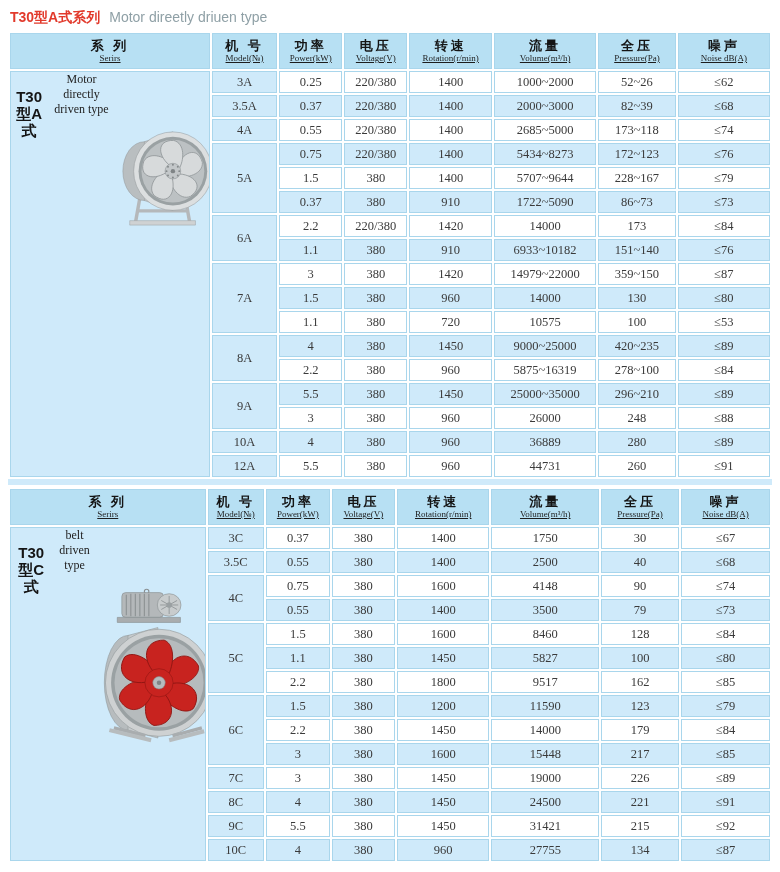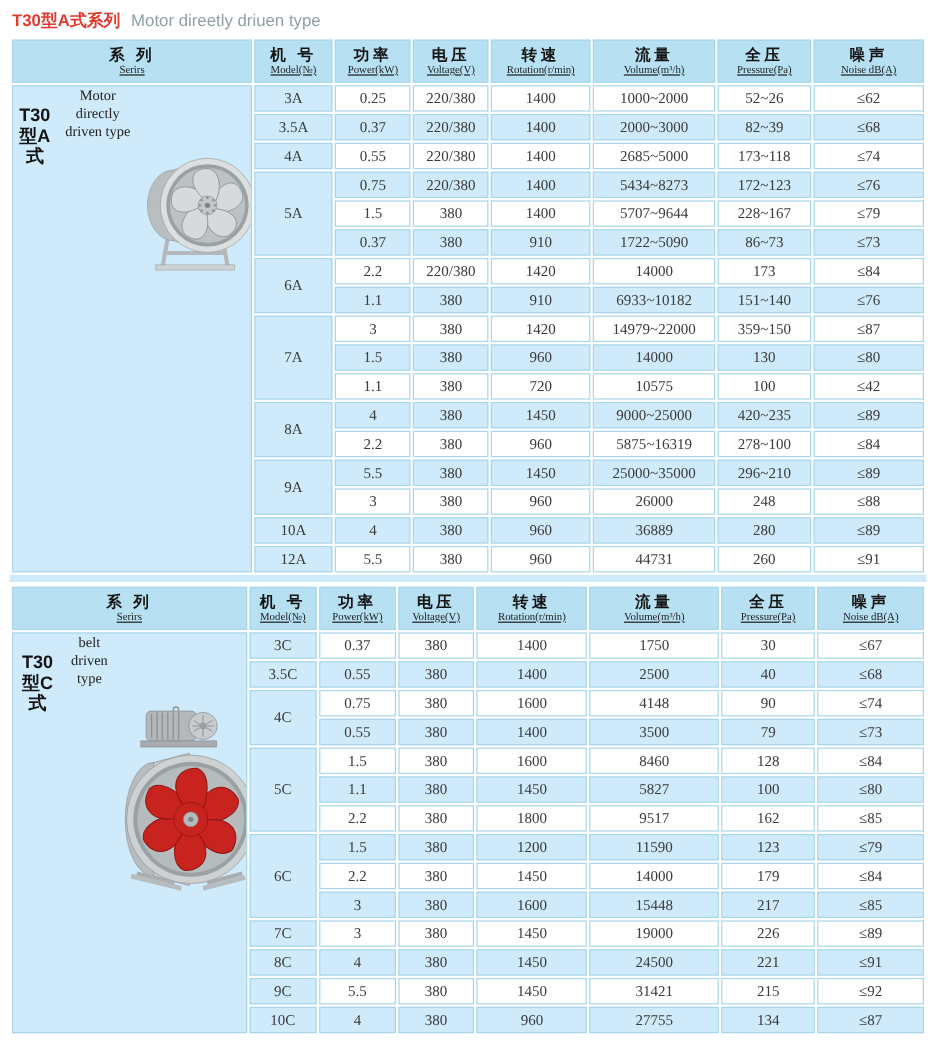--- a/index.html
+++ b/index.html
@@ -221,21 +221,21 @@
           <td class="blue">14000</td>
           <td class="blue">130</td>
           <td class="blue">≤80</td>
         </tr>
         <tr>
           <td class="white">1.1</td>
           <td class="white">380</td>
           <td class="white">720</td>
           <td class="white">10575</td>
           <td class="white">100</td>
-          <td class="white">≤42</td>
+          <td class="white">≤53</td>
         </tr>
         <tr>
           <td class="model" rowspan="2">8A</td>
           <td class="blue">4</td>
           <td class="blue">380</td>
           <td class="blue">1450</td>
           <td class="blue">9000~25000</td>
           <td class="blue">420~235</td>
           <td class="blue">≤89</td>
         </tr>

